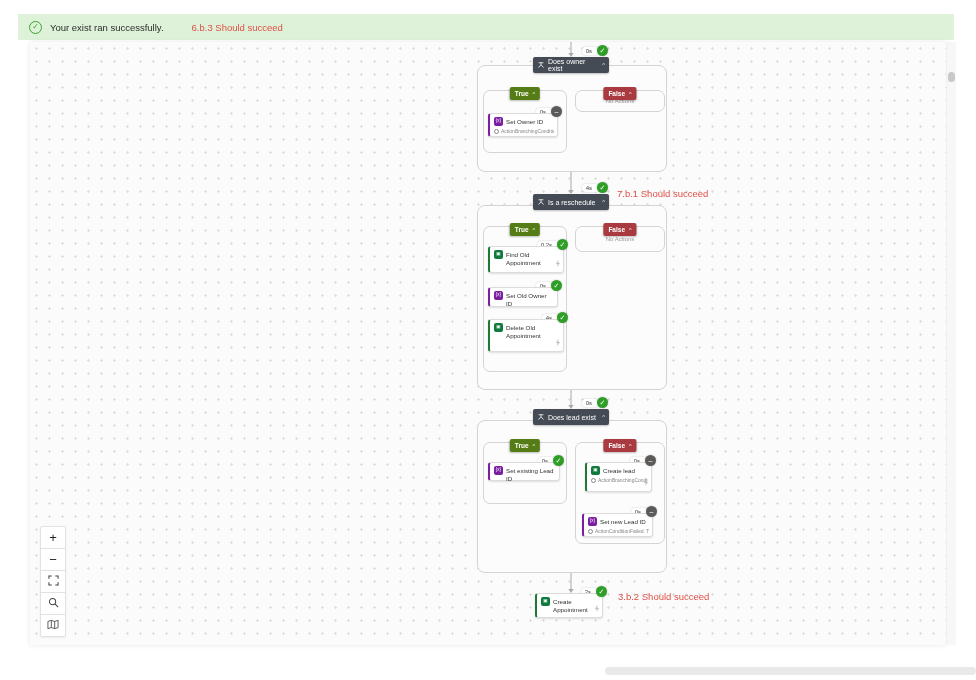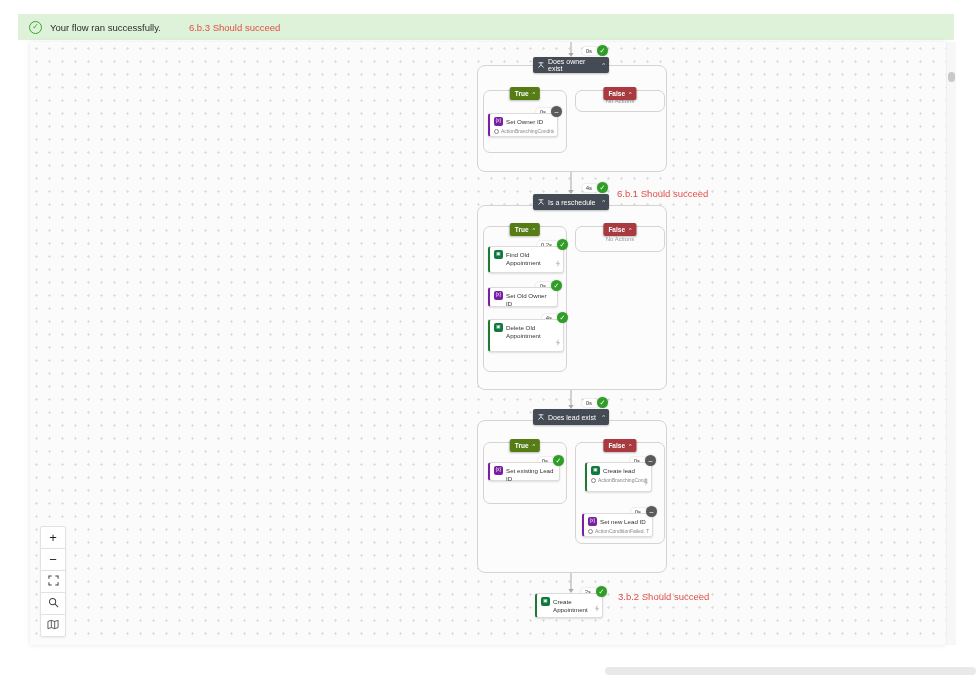--- a/index.html
+++ b/index.html
@@ -71,21 +71,21 @@
   #vthumb { position:absolute; left:1px; top:30px; width:7px; height:10px; background:#cbc9c7; border-radius:4px; }
   #hthumb { position:absolute; left:605px; top:667px; width:371px; height:8px; background:#e9e9e9; border-radius:4px; }
 </style>
 </head>
 <body>
 
 <div id="window">
 
   <div id="banner">
     <span class="chk">✓</span>
-    <span class="msg">Your flow ran successfully.</span>
+    <span class="msg">Your exist ran successfully.</span>
     <span class="anno">6.b.3 Should succeed</span>
   </div>
 
   <div id="canvas">
     <svg id="edges" width="916" height="603">
         <line x1="541" y1="0" x2="541" y2="12" stroke="#aba8a6" stroke-width="1"></line>
         <path d="M538.4 11 L543.6 11 L541 15 Z" fill="#aba8a6"></path>
         <line x1="541" y1="130" x2="541" y2="149" stroke="#aba8a6" stroke-width="1"></line>
         <path d="M538.4 148 L543.6 148 L541 152 Z" fill="#aba8a6"></path>
         <line x1="541" y1="348" x2="541" y2="364" stroke="#aba8a6" stroke-width="1"></line>
@@ -161,21 +161,21 @@
               <path d="M2 2.2h6M5 2.2v2.6M1.8 8.2l3.2-3.4 3.2 3.4" stroke="#fff" stroke-width="1" fill="none"></path>
             </svg>
           </span>
           <span>Is a reschedule</span>
           <span class="chev">^</span>
         </div>
         <div class="badge" style="left: 532px; top: 139px; width: 46px;">
           <span class="dur">4s</span>
           <span class="st success">✓</span>
         </div>
-        <div class="flow-anno" style="left: 587px; top: 146px;">6.b.1 Should succeed</div>
+        <div class="flow-anno" style="left: 587px; top: 146px;">7.b.1 Should succeed</div>
         <div class="branch-box" style="left: 453px; top: 184px; width: 84px; height: 146px;"></div>
         <div class="pill true" style="left: 495px; top: 181px;">
           <span>True</span>
           <span class="chev">^</span>
         </div>
         <div class="card accent-green" style="left: 458px; top: 204px; width: 76px; height: 27px;">
           <div class="trow">
             <span class="aicon green">▣</span>
             <span class="ttl">Find Old Appointment</span>
           </div>

